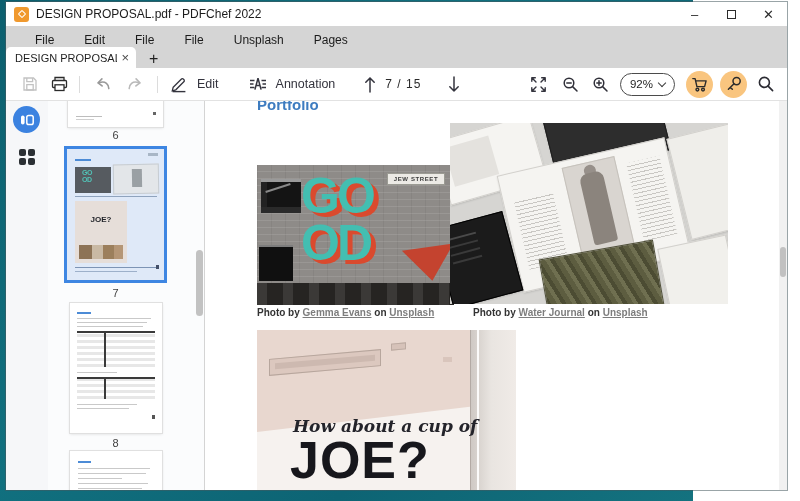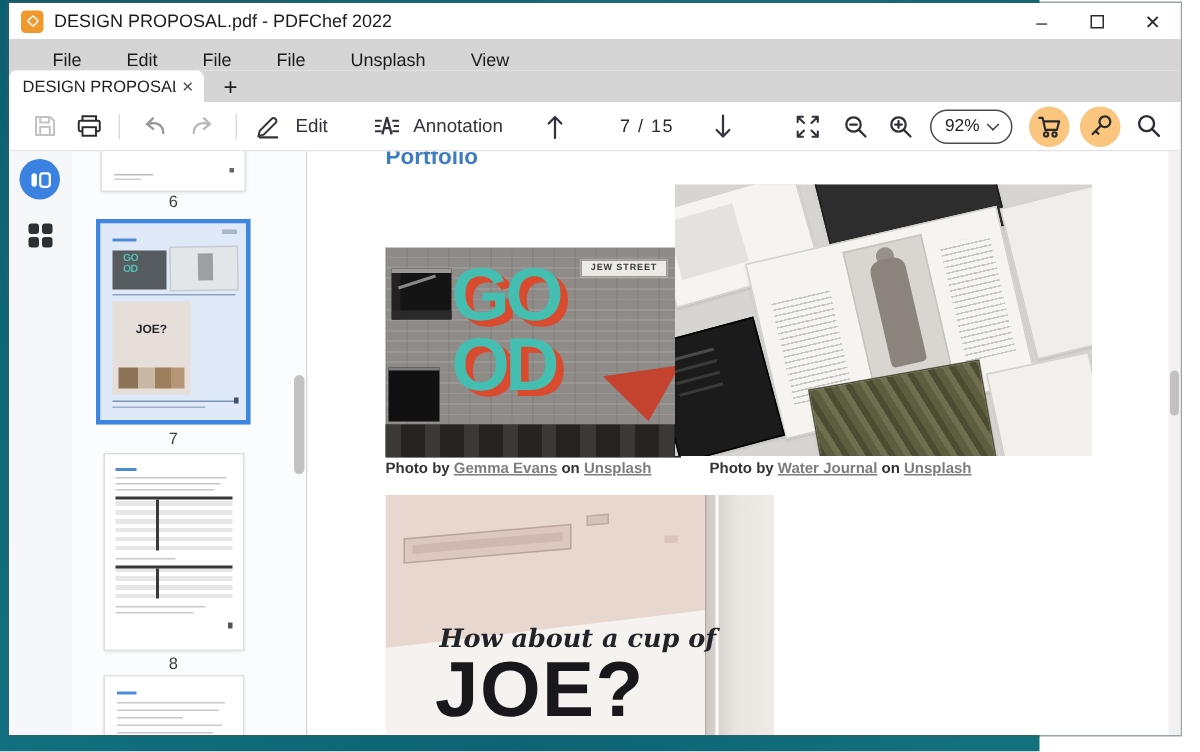--- a/index.html
+++ b/index.html
@@ -198,21 +198,21 @@
       <div class="winbtn">✕</div>
     </div>
   </div>
 
   <div class="menubar">
     <div class="menuitem">File</div>
     <div class="menuitem">Edit</div>
     <div class="menuitem">File</div>
     <div class="menuitem">File</div>
     <div class="menuitem">Unsplash</div>
-    <div class="menuitem">View</div>
+    <div class="menuitem">Pages</div>
   </div>
 
   <div class="tabbar">
     <div class="tab">
       <span class="tablabel">DESIGN PROPOSAL....</span>
       <span class="tabclose">×</span>
     </div>
     <div class="newtab">+</div>
   </div>
 
@@ -271,21 +271,21 @@
           </svg>
       <span class="tlabel">Annotation</span>
     </div>
     <div class="tbtn" style="margin-left:28px">
       <svg width="14" height="19" viewBox="0 0 14 19">
             <g fill="none" stroke="#34343e" stroke-width="1.5" stroke-linecap="round">
               <path d="M7 17V3M7 3 2.8 7.3M7 3l4.2 4.3"></path>
             </g>
           </svg>
     </div>
-    <span class="pageind" style="margin-left:36px">7 / 15</span>
+    <span class="pageind" style="margin-left:8px">7 / 15</span>
     <div class="tbtn" style="margin-left:26px">
       <svg width="14" height="19" viewBox="0 0 14 19">
             <g fill="none" stroke="#34343e" stroke-width="1.5" stroke-linecap="round">
               <path d="M7 2v14M7 16l-4.2-4.3M7 16l4.2-4.3"></path>
             </g>
           </svg>
     </div>
     <div style="flex:1"></div>
     <div class="tbtn">
       <svg width="17" height="17" viewBox="0 0 17 17">

